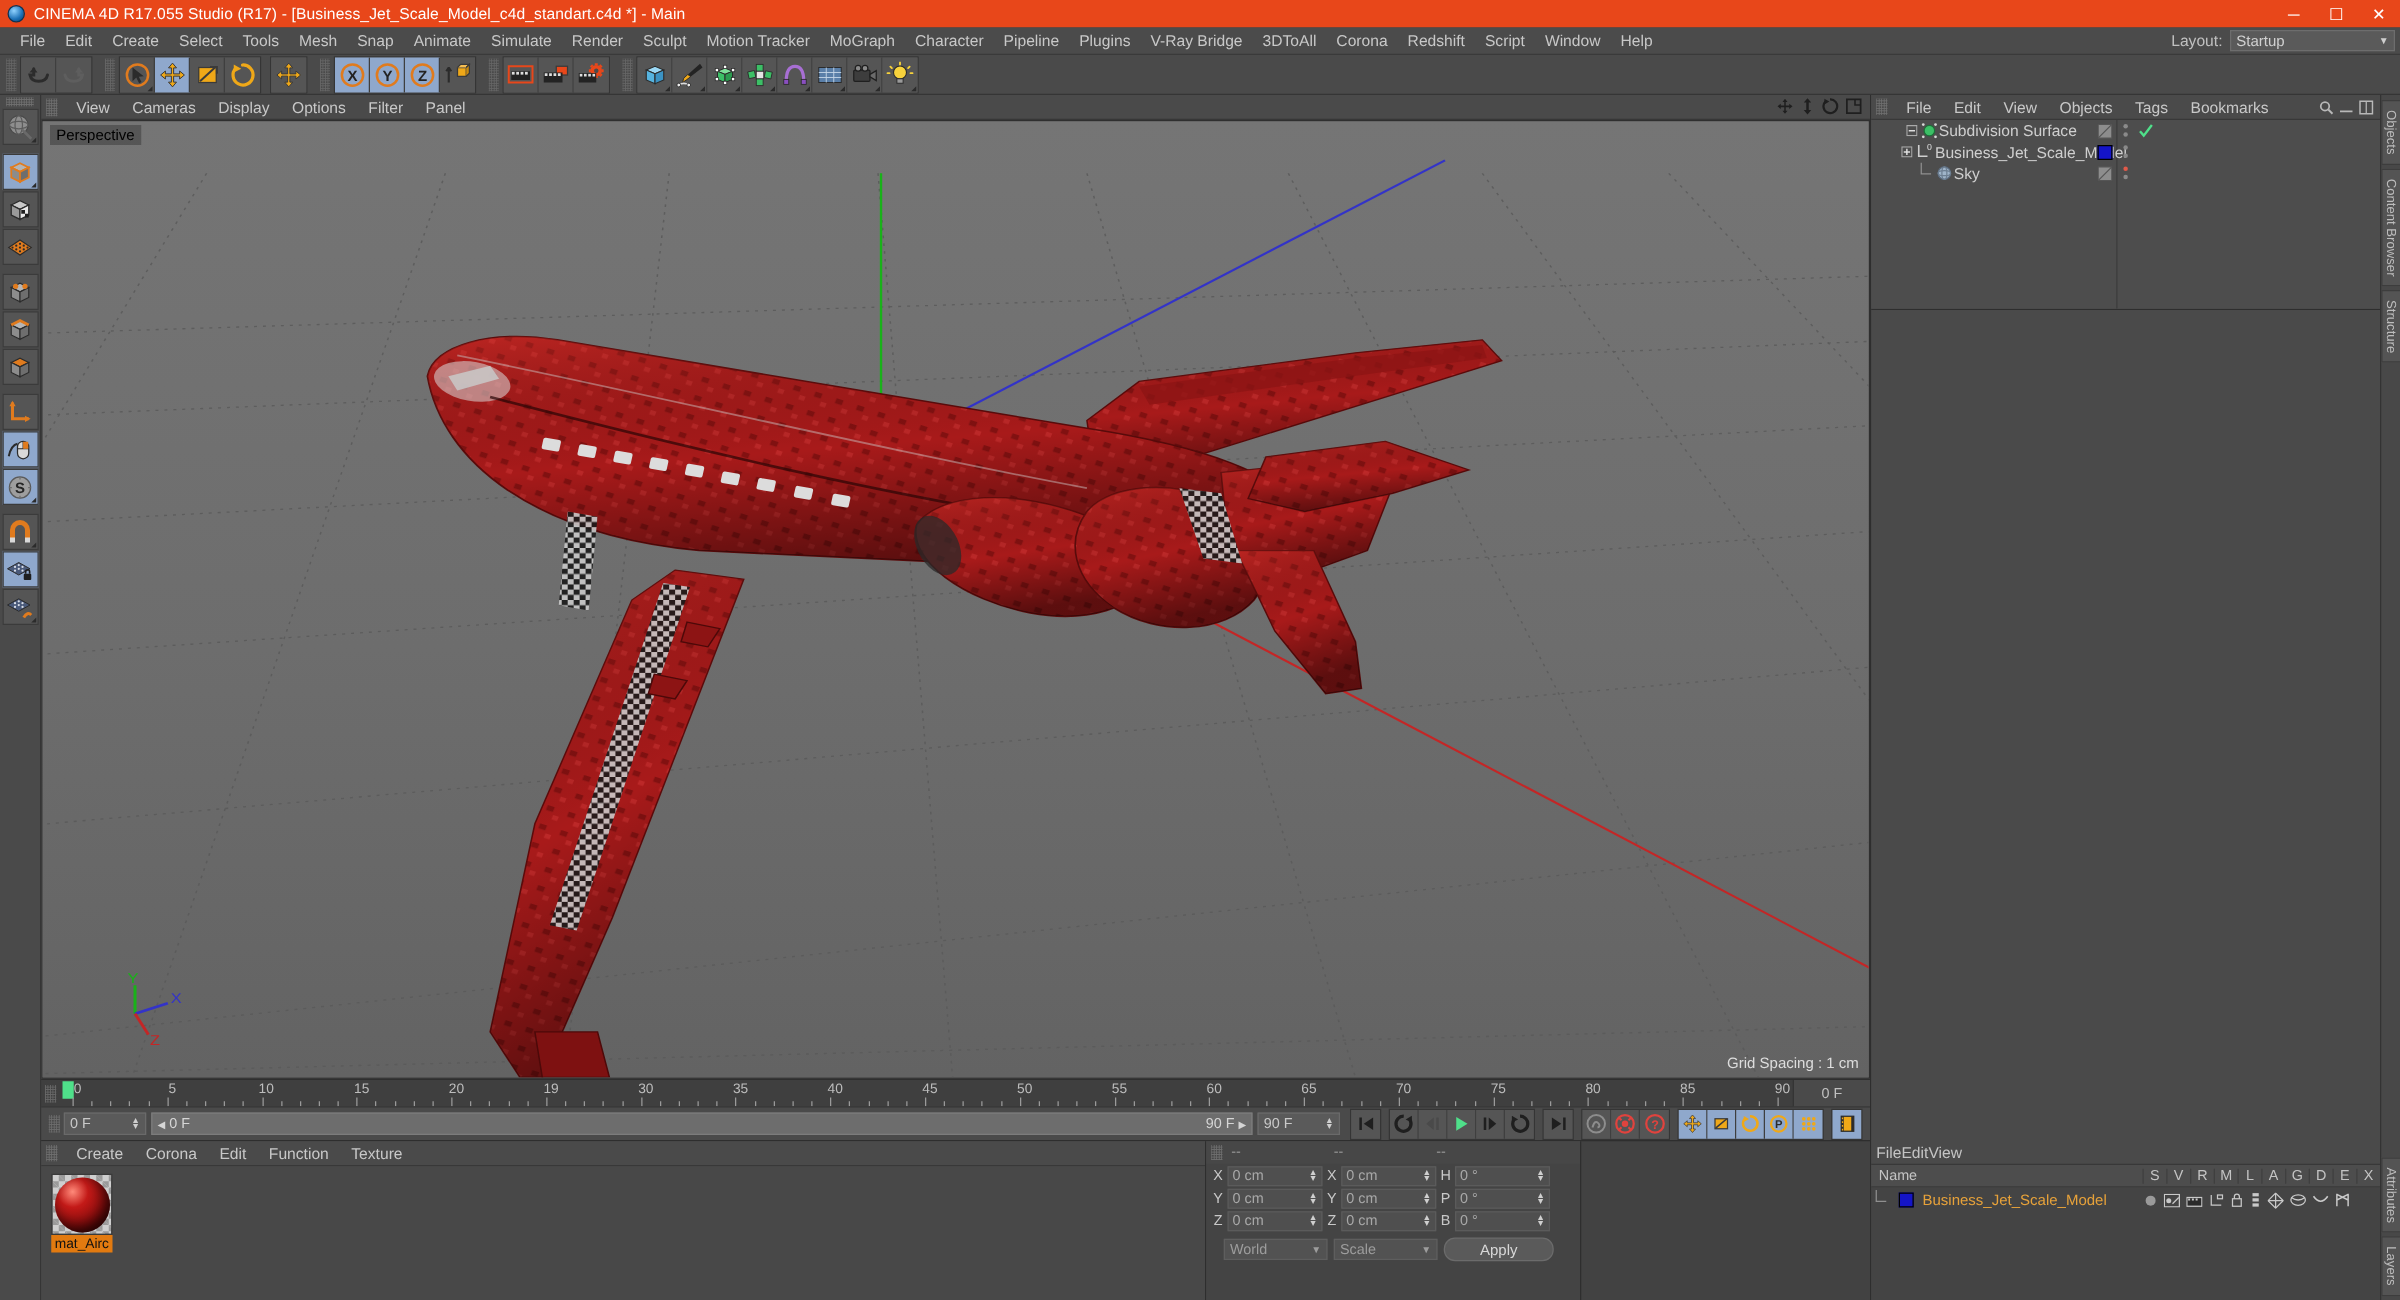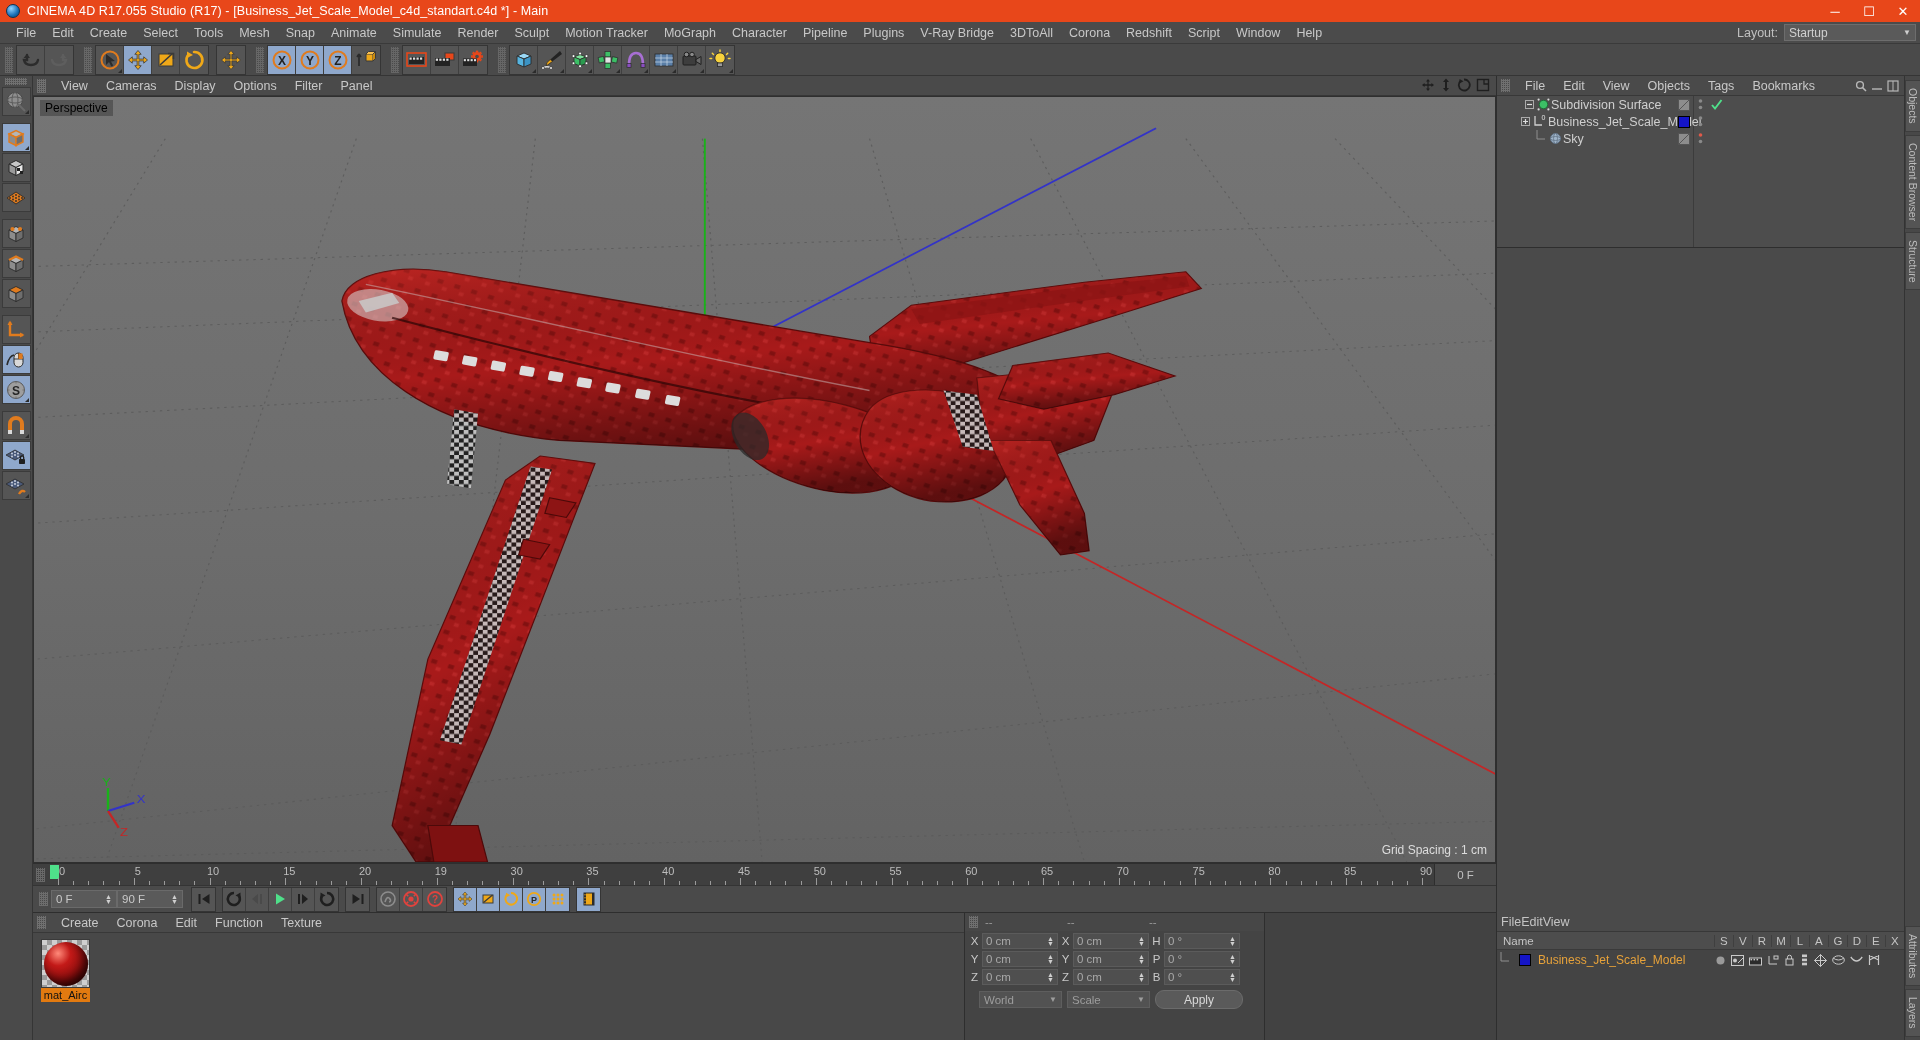--- a/index.html
+++ b/index.html
@@ -925,20 +925,28 @@
 
       <div class="transport">
         <div class="tlgrip"></div>
         <div class="numfield" style="width:66px;">
           <span>0 F</span>
           <span class="spin">
               <span>▲</span>
               <span>▼</span>
             </span>
         </div>
+        <div class="scrubber">
+          <span>
+            <span style="font-size:8px;">◀</span> <span>0 F</span>
+          </span>
+          <span>
+            <span>90 F</span> <span style="font-size:8px;">▶</span>
+          </span>
+        </div>
         <div class="numfield" style="width:66px;margin-right:8px;">
           <span>90 F</span>
           <span class="spin">
               <span>▲</span>
               <span>▼</span>
             </span>
         </div>
 
         <div class="tp-group">
           <div class="tp">

